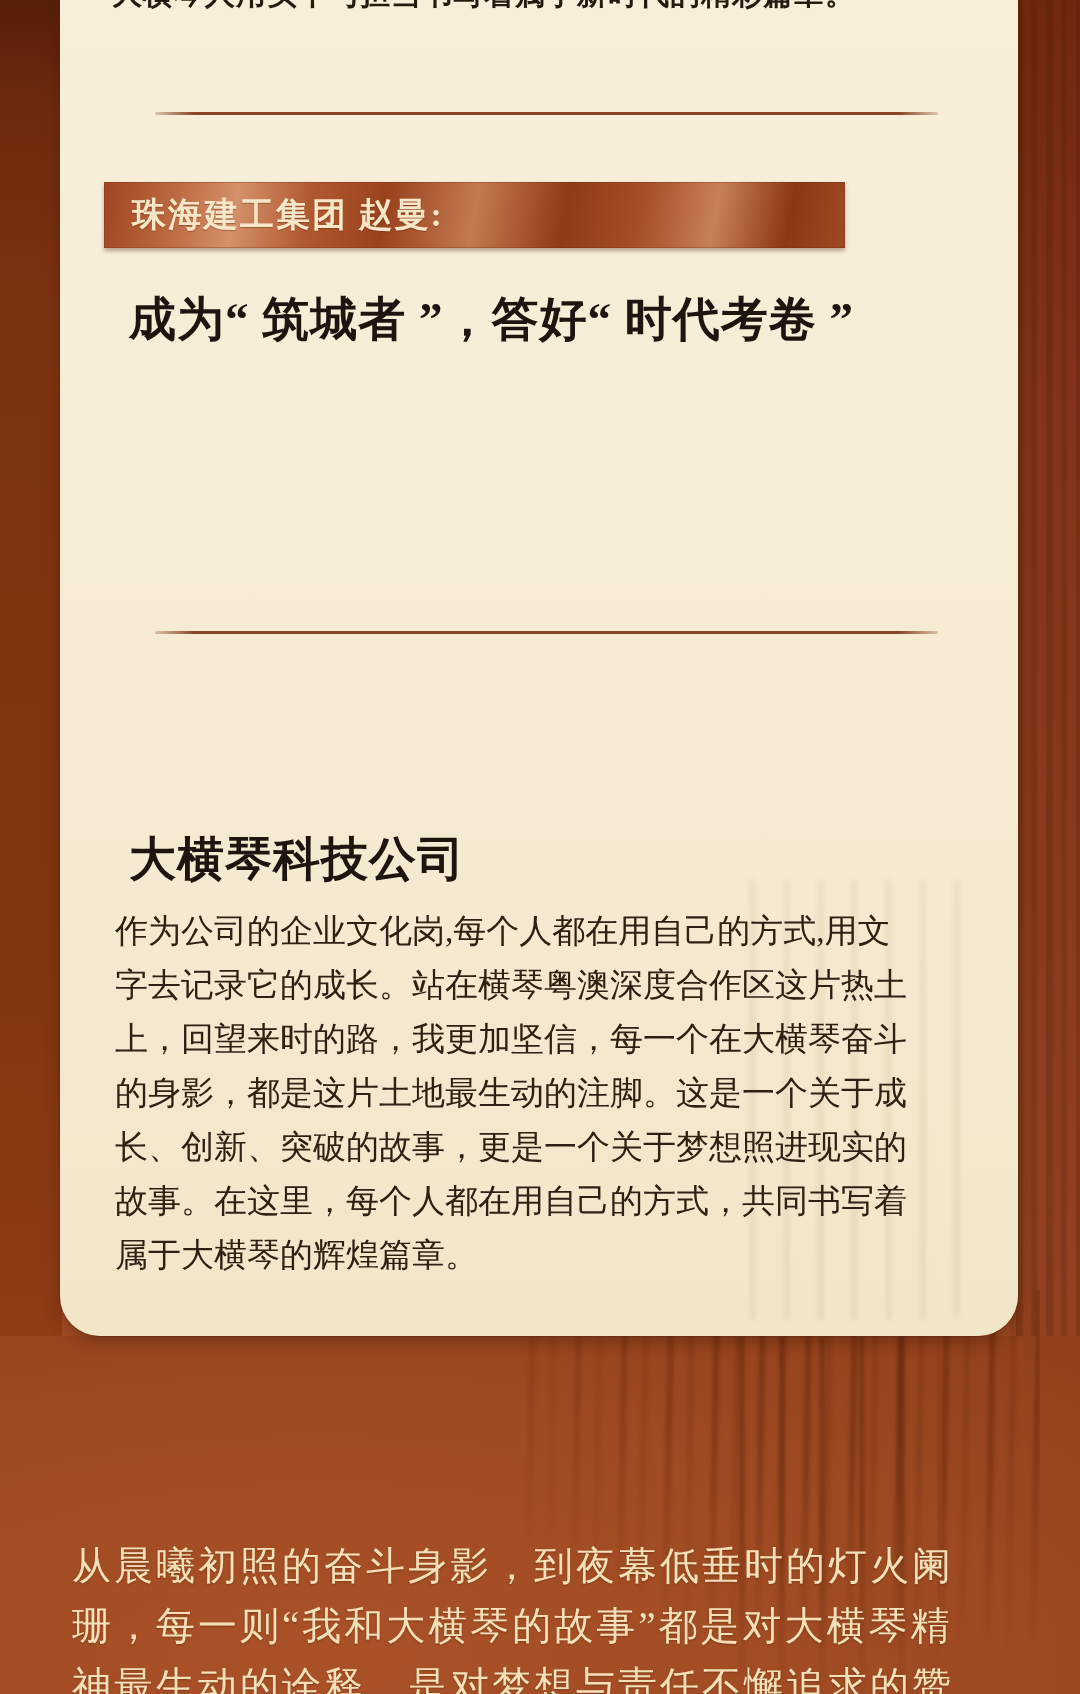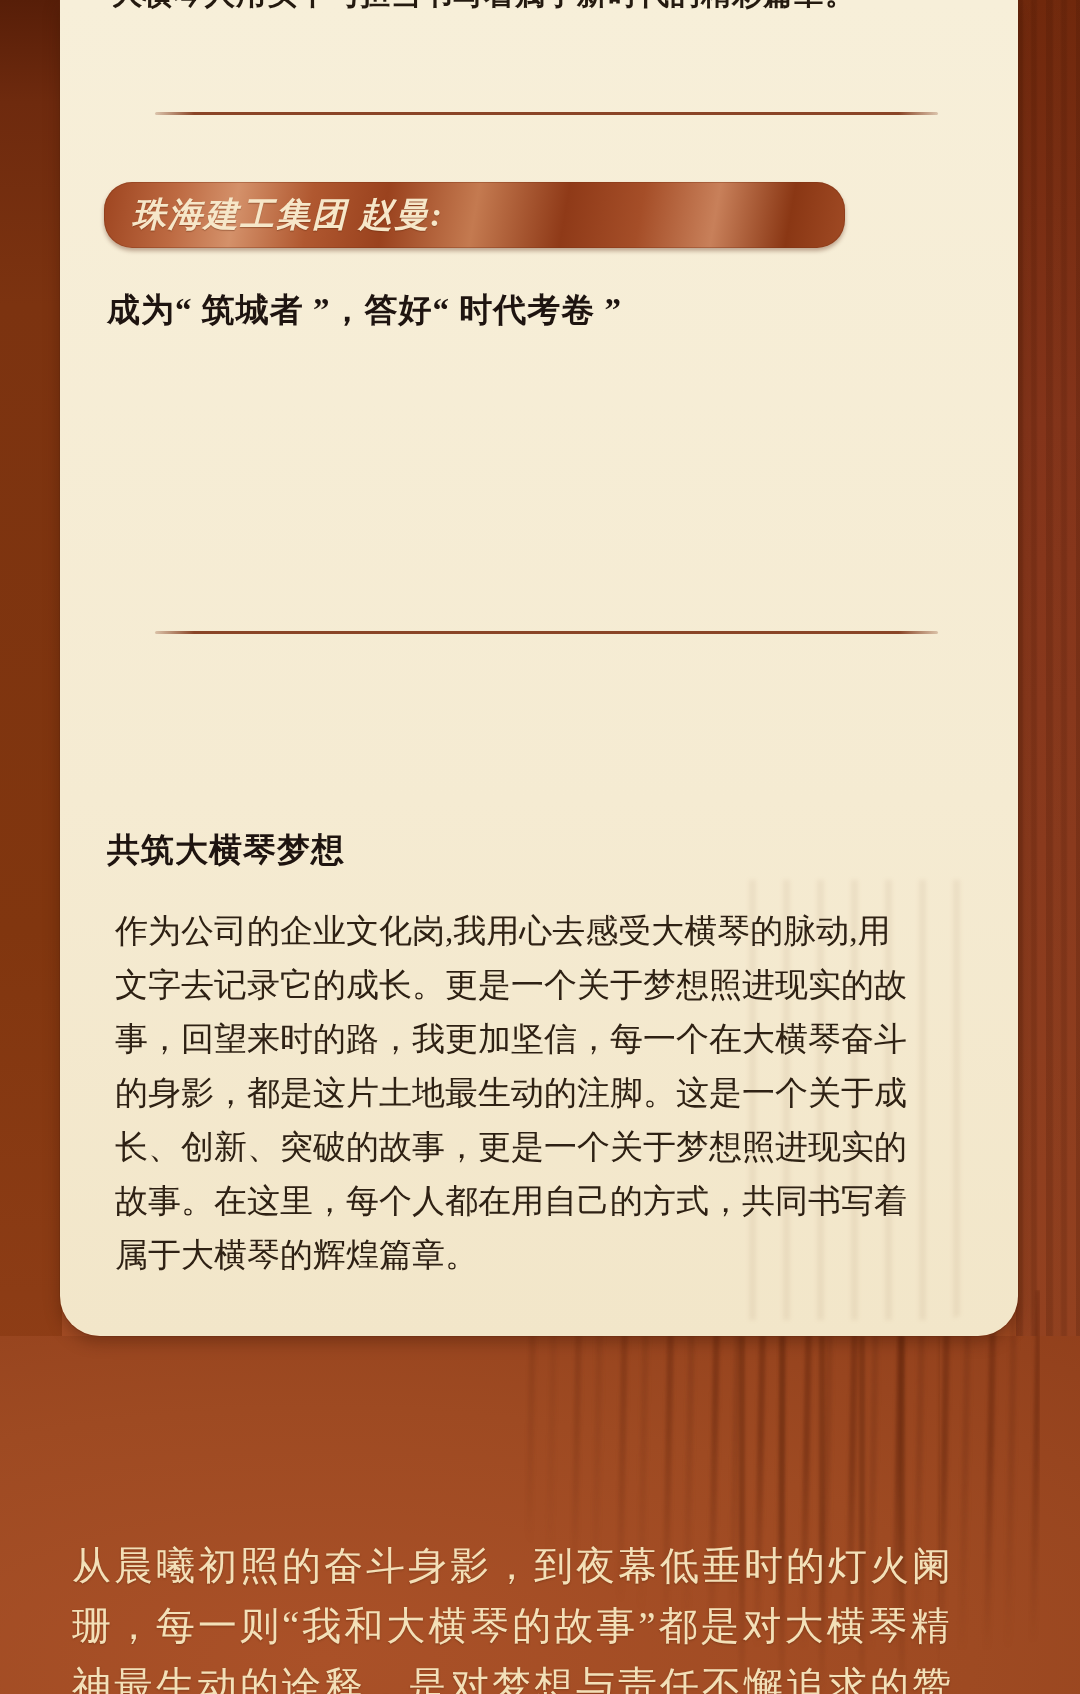--- a/index.html
+++ b/index.html
@@ -70,35 +70,34 @@
     display: block; margin-top: -26px; font-size: 30px; font-weight: 700;
     white-space: nowrap; letter-spacing: 1px;
   }
   .divider {
     position: absolute; left: 95px; width: 783px; height: 3px; border-radius: 2px;
     background: linear-gradient(90deg, rgba(138,69,39,.25) 0%, #8a4527 5%, #8a4527 95%, rgba(138,69,39,.25) 100%);
   }
   .divider-1 { top: 112px; }
   .divider-2 { top: 631px; }
   .badge {
-    position: absolute; height: 66px; border-radius: 28px;
+    position: absolute; height: 66px; border-radius: 0;
     display: flex; align-items: center; padding-left: 28px; box-sizing: border-box;
     color: #f6e7c9; font-size: 34px; font-weight: 700; letter-spacing: 2px;
     background: linear-gradient(100deg,
       #9e4520 0%, #bd6a42 10%, #d4916a 18%, #b05830 28%, #9a421e 38%,
       #c47a50 50%, #8f3a18 62%, #a54e28 72%, #c8805a 82%, #8a3714 92%, #a04a24 100%);
     box-shadow: 0 3px 4px rgba(80,30,10,.35), inset 0 0 0 1px rgba(120,50,20,.35);
     text-shadow: 0 1px 1px rgba(90,35,10,.4);
-    font-style: italic;
   }
   .badge-1 { left: 44px; top: 182px; width: 741px; }
   .badge-2 { left: 42px; top: 705px; width: 385px; height: 67px; }
   .quote-title {
-    position: absolute; left: 47px; width: 810px;
-    color: #1e1410; font-size: 33px; font-weight: 700; letter-spacing: 1px;
+    position: absolute; left: 69px; width: 810px;
+    color: #1e1410; font-size: 47px; font-weight: 700; letter-spacing: 1px;
     white-space: nowrap;
   }
   .title-1 { top: 288px; }
   .title-2 { top: 828px; }
   .quote-body {
     position: absolute; left: 55px; width: 800px;
     color: #2e2114; font-size: 33px; line-height: 55px;
     text-align: left;
   }
   .body-1 { top: 362px; }
@@ -131,17 +130,17 @@
 
   <div class="divider divider-1"></div>
 
   <div class="badge badge-1">
     <span>珠海建工集团 赵曼:</span>
   </div>
   <div class="quote-title title-1">成为“ 筑城者 ”，答好“ 时代考卷 ”</div>
 
   <div class="divider divider-2"></div>
 
-  <div class="quote-title title-2">共筑大横琴梦想</div>
-  <div class="quote-body body-2">作为公司的企业文化岗,我用心去感受大横琴的脉动,用文字去记录它的成长。更是一个关于梦想照进现实的故事，回望来时的路，我更加坚信，每一个在大横琴奋斗的身影，都是这片土地最生动的注脚。这是一个关于成长、创新、突破的故事，更是一个关于梦想照进现实的故事。在这里，每个人都在用自己的方式，共同书写着属于大横琴的辉煌篇章。</div>
+  <div class="quote-title title-2">大横琴科技公司</div>
+  <div class="quote-body body-2">作为公司的企业文化岗,每个人都在用自己的方式,用文字去记录它的成长。站在横琴粤澳深度合作区这片热土上，回望来时的路，我更加坚信，每一个在大横琴奋斗的身影，都是这片土地最生动的注脚。这是一个关于成长、创新、突破的故事，更是一个关于梦想照进现实的故事。在这里，每个人都在用自己的方式，共同书写着属于大横琴的辉煌篇章。</div>
 </div>
 
 <div class="footer-text">从晨曦初照的奋斗身影，到夜幕低垂时的灯火阑珊，每一则“我和大横琴的故事”都是对大横琴精神最生动的诠释，是对梦想与责任不懈追求的赞</div>
 
 </body></html>

